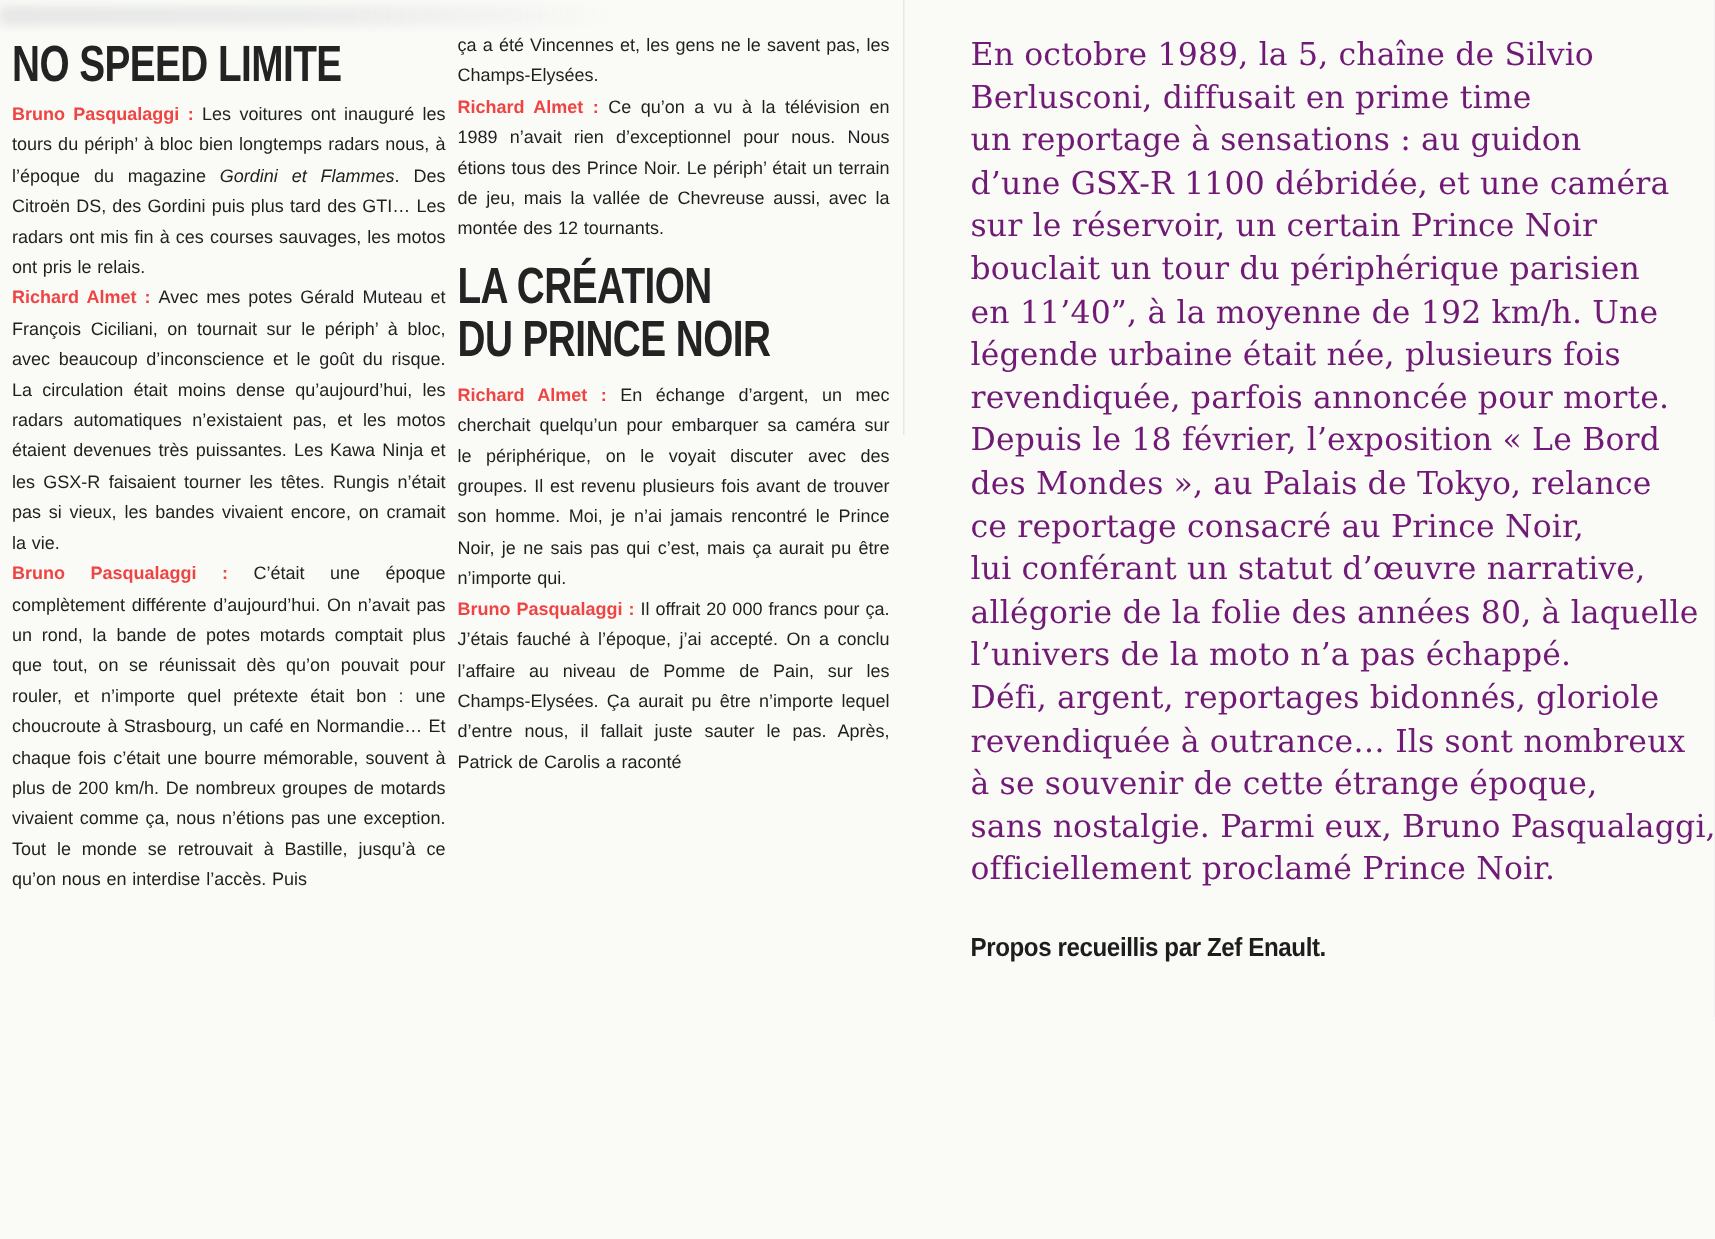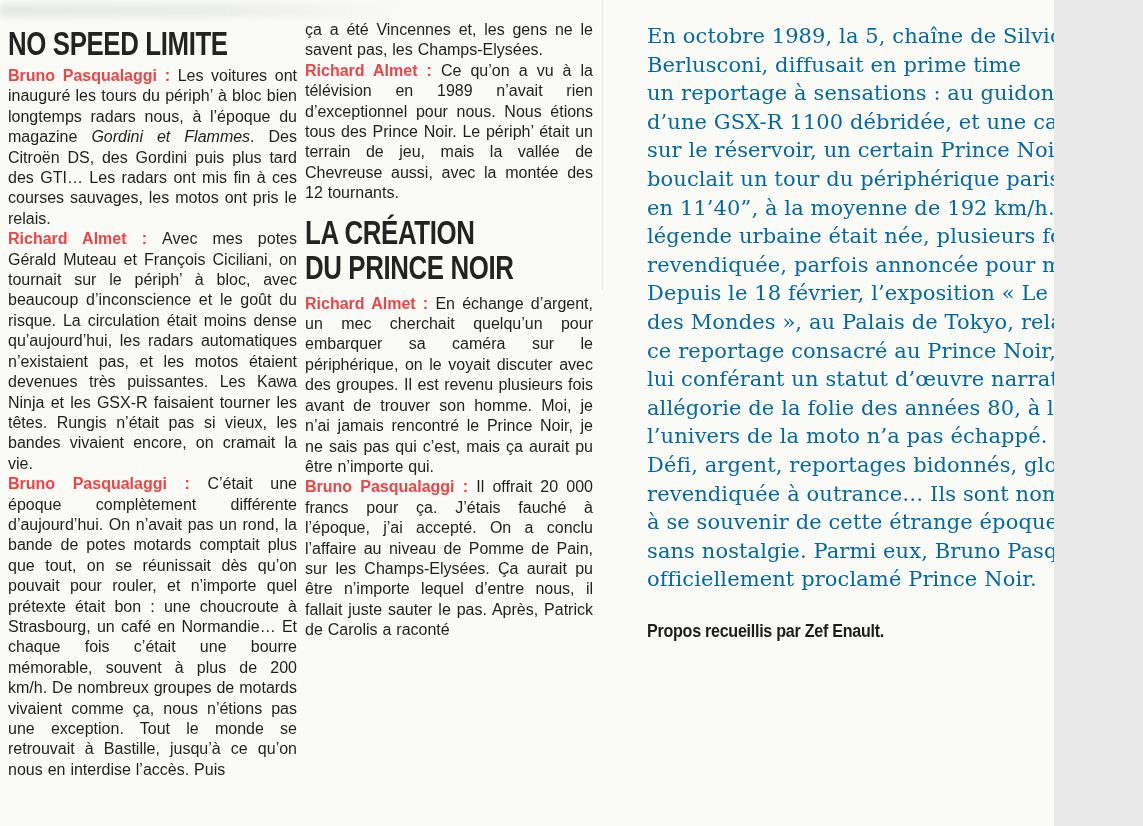--- a/index.html
+++ b/index.html
@@ -1,18 +1,18 @@
 <!DOCTYPE html>
 <html><head>
 <meta charset="utf-8">
 <style>
   html, body { margin: 0; padding: 0; background: #e9e9e9; }
   .page {
     position: relative;
-    width: 1054px;
+    width: 1143px;
     height: 826px;
     background: #fafaf7;
     overflow: hidden;
     font-family: "Liberation Sans", sans-serif;
     color: #1d1d1d;
   }
   
   .scan-band {
     position: absolute;
     left: 0; top: 4px;
@@ -41,37 +41,37 @@
     transform: scaleX(0.76);
     transform-origin: left top;
     white-space: pre;
     margin: 0 0 5px 0;
   }
   .headline-mid {
     margin: 11px 0 9px 0;
   }
   .body-text p.para {
     margin: 0;
-    font-size: 16px;
+    font-size: 12px;
     line-height: 20.4px;
     text-align: justify;
     color: #1f1f1f;
     word-spacing: 0.5px;
   }
   .body-text p.para strong {
     font-weight: 700;
     color: #ef4444;
   }
   .body-text .it { font-style: italic; }
 
   .serif-block {
     font-family: "DejaVu Serif", serif;
     font-size: 21px;
     line-height: 28.6px;
-    color: #0369a1;
+    color: #701a75;
     white-space: pre;
     letter-spacing: 0.1px;
   }
   .byline {
     margin-top: 27px;
     font-weight: 700;
     font-size: 17.5px;
     color: #1d1d1d;
     letter-spacing: -0.3px;
     transform: scaleX(0.92);

